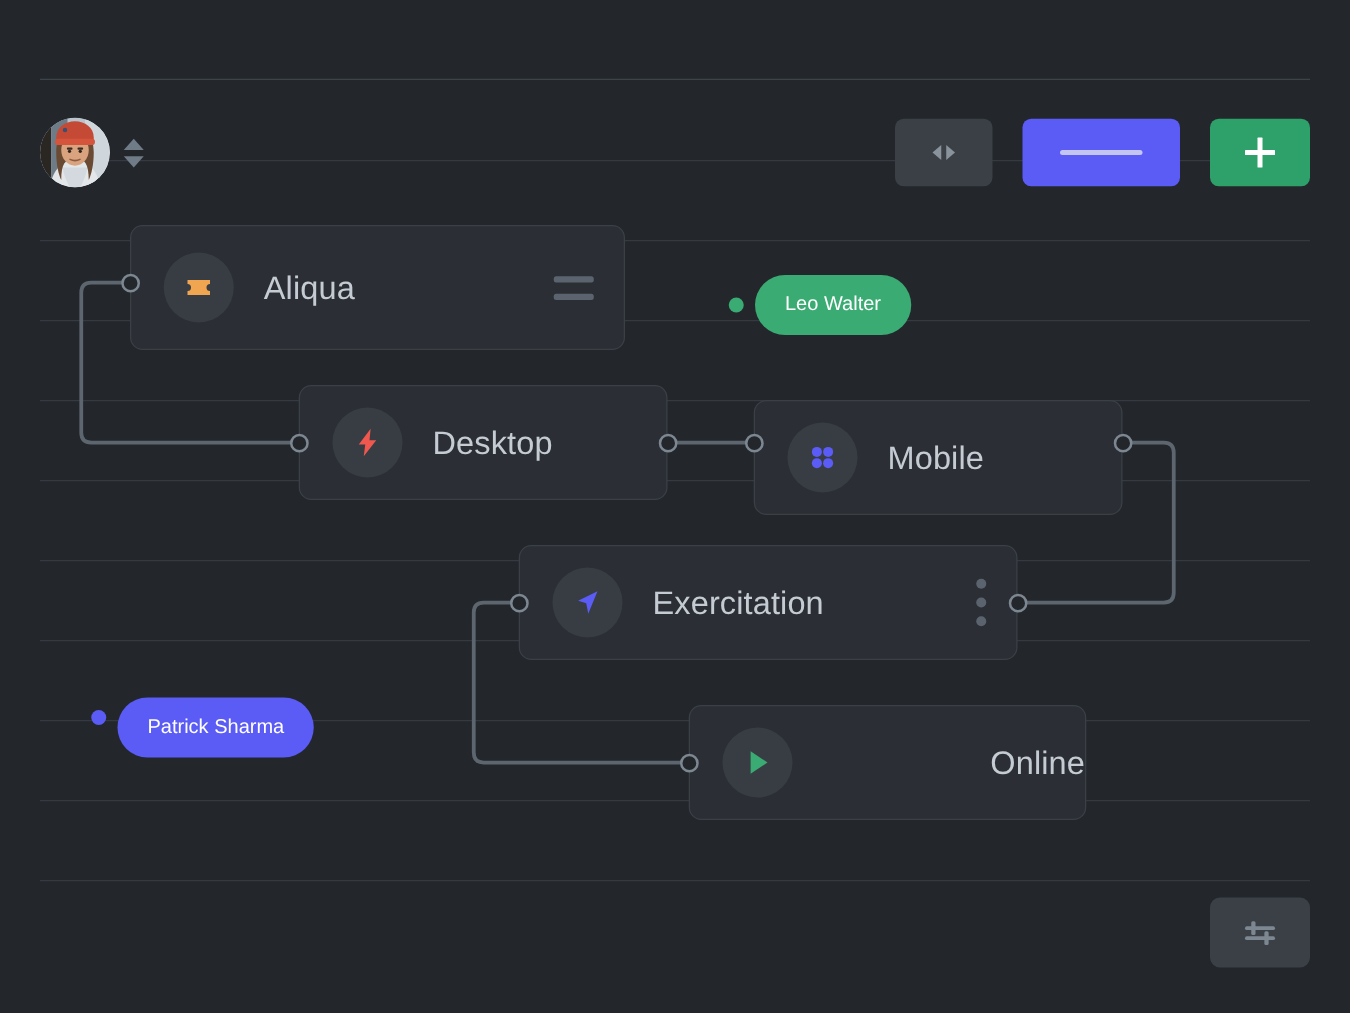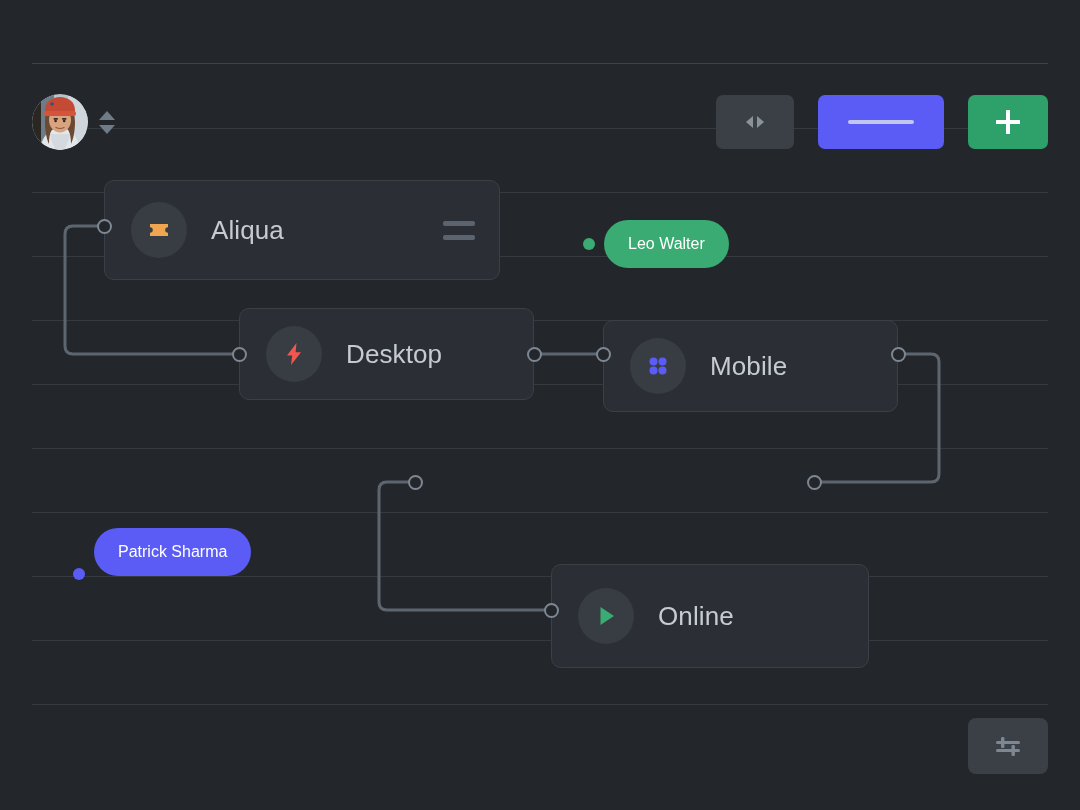--- a/index.html
+++ b/index.html
@@ -353,38 +353,51 @@
         <circle cx="17.5" cy="8.5" r="4" fill="#5a5cf5"></circle>
         <circle cx="8.5" cy="17.5" r="4" fill="#5a5cf5"></circle>
         <circle cx="17.5" cy="17.5" r="4" fill="#5a5cf5"></circle>
       </svg>
     </div>
     <div class="node-label">Mobile</div>
   </div>
   <div class="port" style="left:595.5px; top:346.5px;"></div>
   <div class="port" style="left:890.5px; top:346.5px;"></div>
 
+  <div class="node" style="left:415px; top:436px; width:399px; height:92px;">
+    <div class="node-icon">
+      <svg width="28" height="28" viewBox="0 0 28 28" aria-hidden="true">
+        <path d="M22 5 L6.5 12.6 L13 14.6 L14.6 23 Z" fill="#5a5cf5"></path>
+      </svg>
+    </div>
+    <div class="node-label">Exercitation</div>
+    <div class="node-action dots">
+      <i></i>
+        <i></i>
+        <i></i>
+    </div>
+  </div>
   <div class="port" style="left:407.5px; top:474.5px;"></div>
   <div class="port" style="left:806.5px; top:474.5px;"></div>
 
-  <div class="node" style="left:551px; top:564px; width:318px; height:104px;">
+  <div class="node" style="left:551px; top:564px; width:318px; height:92px;justify-content:space-between;">
     <div class="node-icon">
       <svg width="26" height="26" viewBox="0 0 26 26" aria-hidden="true">
         <path d="M7.5 4 L21 13 L7.5 22 Z" fill="#3aab72"></path>
       </svg>
     </div>
     <div class="node-label">Online</div>
   </div>
   <div class="port" style="left:543.5px; top:602.5px;"></div>
 
   <div class="pill-dot dot-green" style="left:583px; top:238px;"></div>
   <div class="pill pill-green" style="left:604px; top:220px;">Leo Walter</div>
 
   <div class="pill-dot dot-blue" style="left:73px; top:568px;"></div>
-  <div class="pill pill-blue" style="left:94px; top:528px;">Patrick Sharma</div>
+  <div class="pill pill-blue" style="left:94px; top:558px;">Patrick Sharma</div>
 
   <button class="fab">
     <svg width="28" height="24" viewBox="0 0 28 24" aria-hidden="true">
       <rect x="2" y="7" width="24" height="3" rx="1.5" fill="#7d8792"></rect>
       <rect x="2" y="15" width="24" height="3" rx="1.5" fill="#7d8792"></rect>
       <rect x="7" y="3" width="3.4" height="11" rx="1.2" fill="#7d8792"></rect>
       <rect x="17.5" y="11" width="3.4" height="11" rx="1.2" fill="#7d8792"></rect>
     </svg>
   </button>
 

